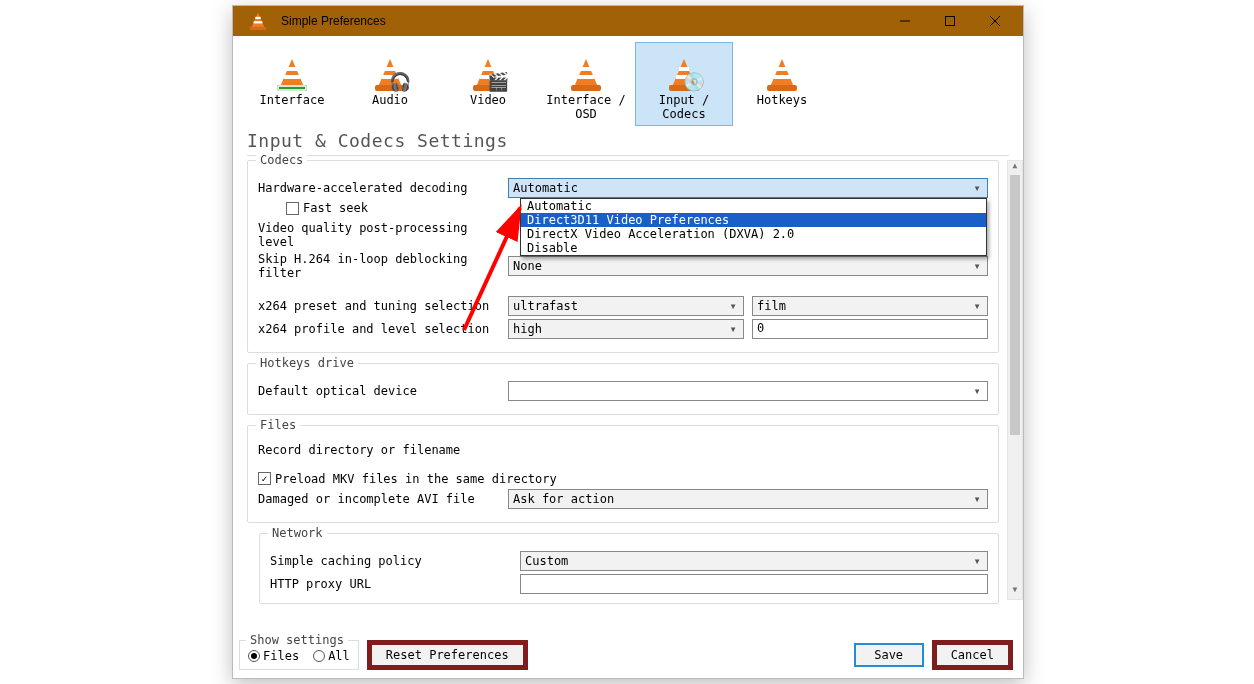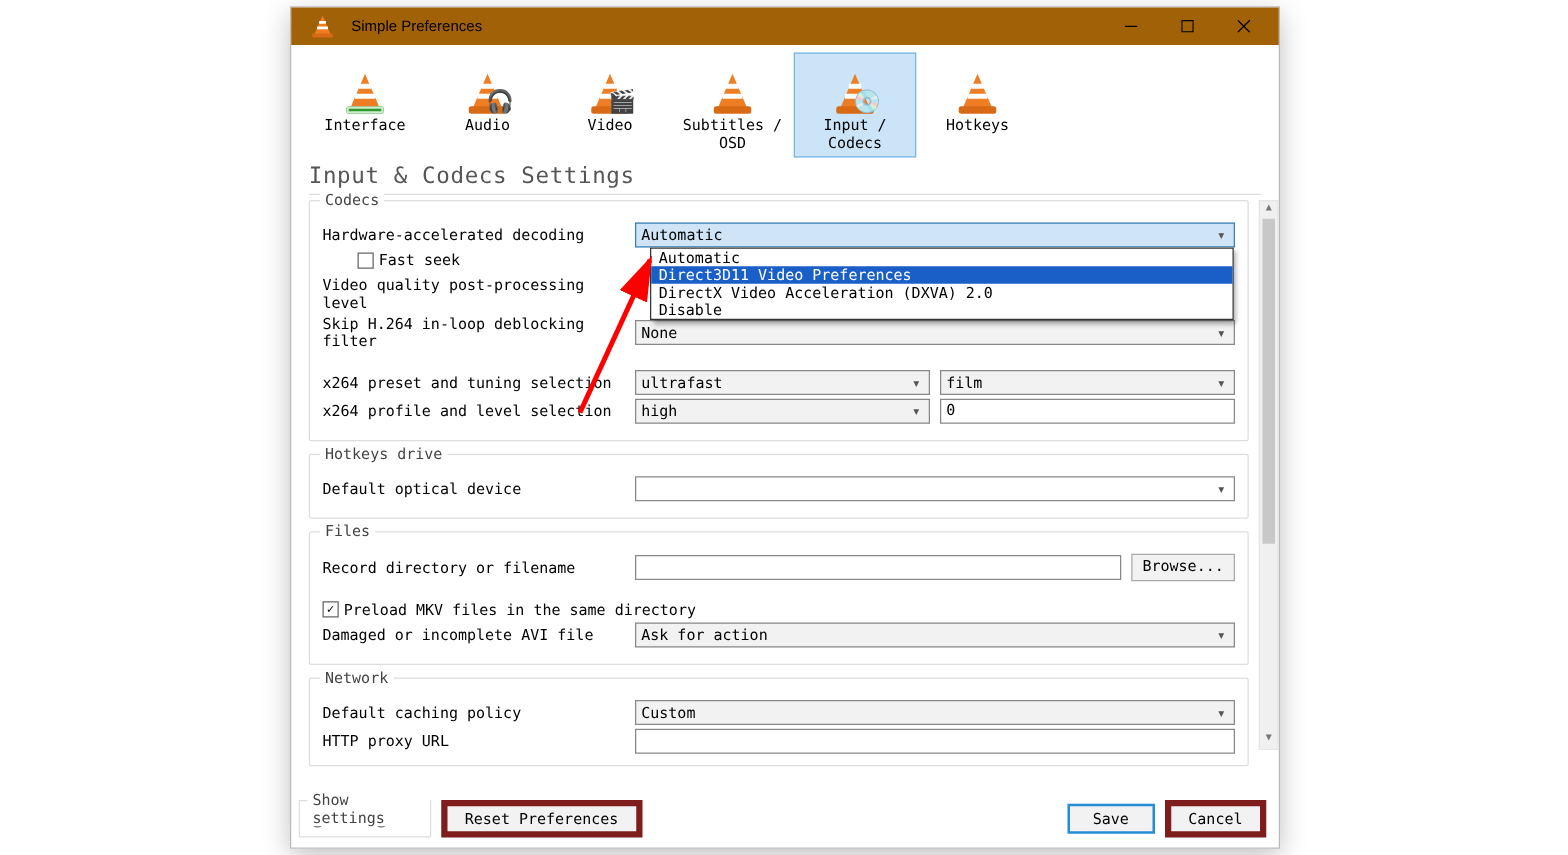--- a/index.html
+++ b/index.html
@@ -133,21 +133,21 @@
   .footer {
     position: absolute;
     left: 6px; right: 10px; bottom: 8px;
     display: flex;
     align-items: center;
   }
   .show-settings {
     border: 1px solid #ddd;
     padding: 8px 8px 6px 8px;
     position: relative;
-    display: flex; gap: 0;
+    display: flex; gap: 14px;
   }
   .show-settings > legend {
     position: absolute; top: -8px; left: 6px; background: #fff; padding: 0 4px; font-size: 12px; color: #444;
   }
   .radio { display: inline-flex; align-items: center; gap: 3px; font-size: 12px; }
   .radio .circ {
     width: 12px; height: 12px; border: 1px solid #555; border-radius: 50%; display: inline-flex; align-items: center; justify-content: center;
   }
   .radio .dot { width: 6px; height: 6px; background: #000; border-radius: 50%; }
   .btn {
@@ -295,21 +295,21 @@
     </div>
     <div class="tab">
       <div class="iconwrap">
           <span class="cone">
             <span class="body"></span>
             <span class="stripe1"></span>
             <span class="stripe2"></span>
             <span class="base"></span>
           </span>
         </div>
-      <div>Subtitles / OSD</div>
+      <div>Interface / OSD</div>
     </div>
     <div class="tab selected">
       <div class="iconwrap">
           <span class="cone">
             <span class="body"></span>
             <span class="stripe1"></span>
             <span class="stripe2"></span>
             <span class="base"></span>
             <span class="accessory">💿</span>
           </span>
@@ -413,28 +413,20 @@
               <span class="caret">▾</span>
             </div>
           </div>
         </div>
       </div>
 
       <div class="groupbox">
         <legend>Files</legend>
         <div class="row">
           <div class="label-col">Record directory or filename</div>
-          <div class="field-col">
-            <div class="textin" style="flex:1">
-              <span></span>
-            </div>
-            <div class="browse-btn">
-              <span>Browse...</span>
-            </div>
-          </div>
         </div>
         <div style="height:8px"></div>
         <div class="row">
           <div style="width:100%">
             <span class="cb">
               <span class="box">✓</span>
               <span>Preload MKV files in the same directory</span>
             </span>
           </div>
         </div>
@@ -442,24 +434,24 @@
           <div class="label-col">Damaged or incomplete AVI file</div>
           <div class="field-col">
             <div class="combo light" style="flex:1">
               <span>Ask for action</span>
               <span class="caret">▾</span>
             </div>
           </div>
         </div>
       </div>
 
-      <div class="groupbox" style="padding-bottom:6px;">
+      <div class="groupbox" style="padding-bottom:6px;margin-left:12px;">
         <legend>Network</legend>
         <div class="row">
-          <div class="label-col">Default caching policy</div>
+          <div class="label-col">Simple caching policy</div>
           <div class="field-col">
             <div class="combo light" style="flex:1">
               <span>Custom</span>
               <span class="caret">▾</span>
             </div>
           </div>
         </div>
         <div class="row">
           <div class="label-col">HTTP proxy URL</div>
           <div class="field-col">

